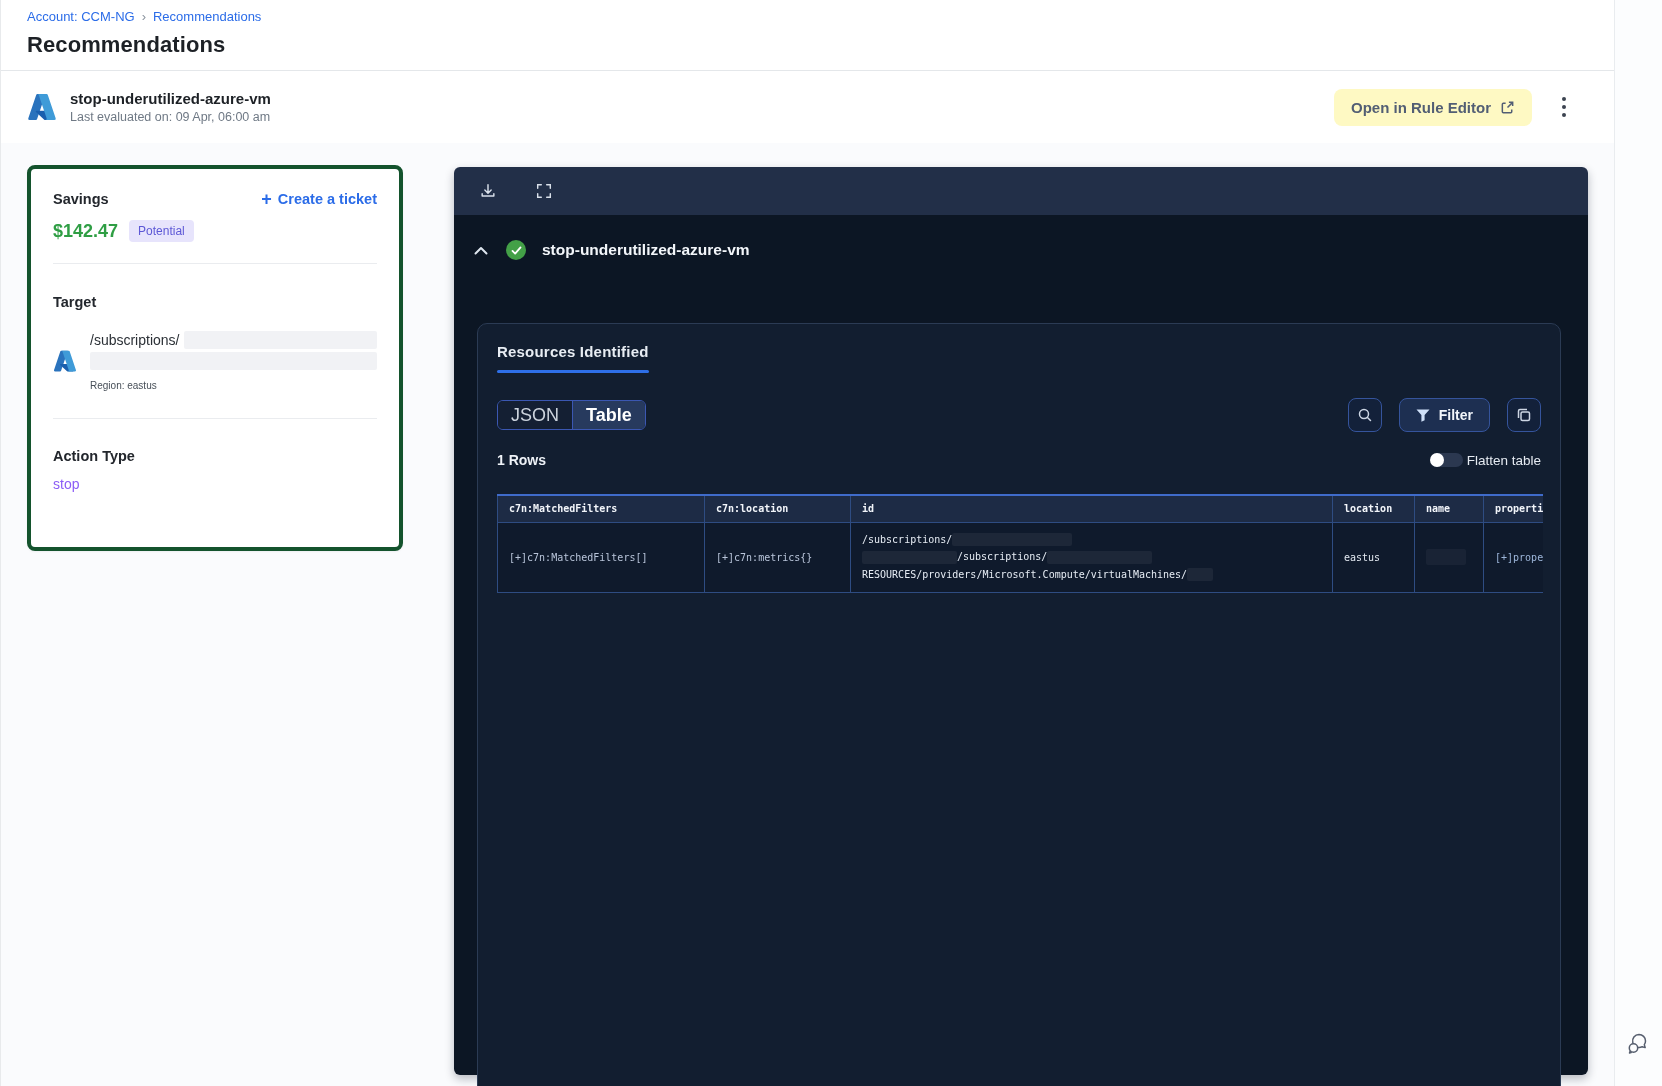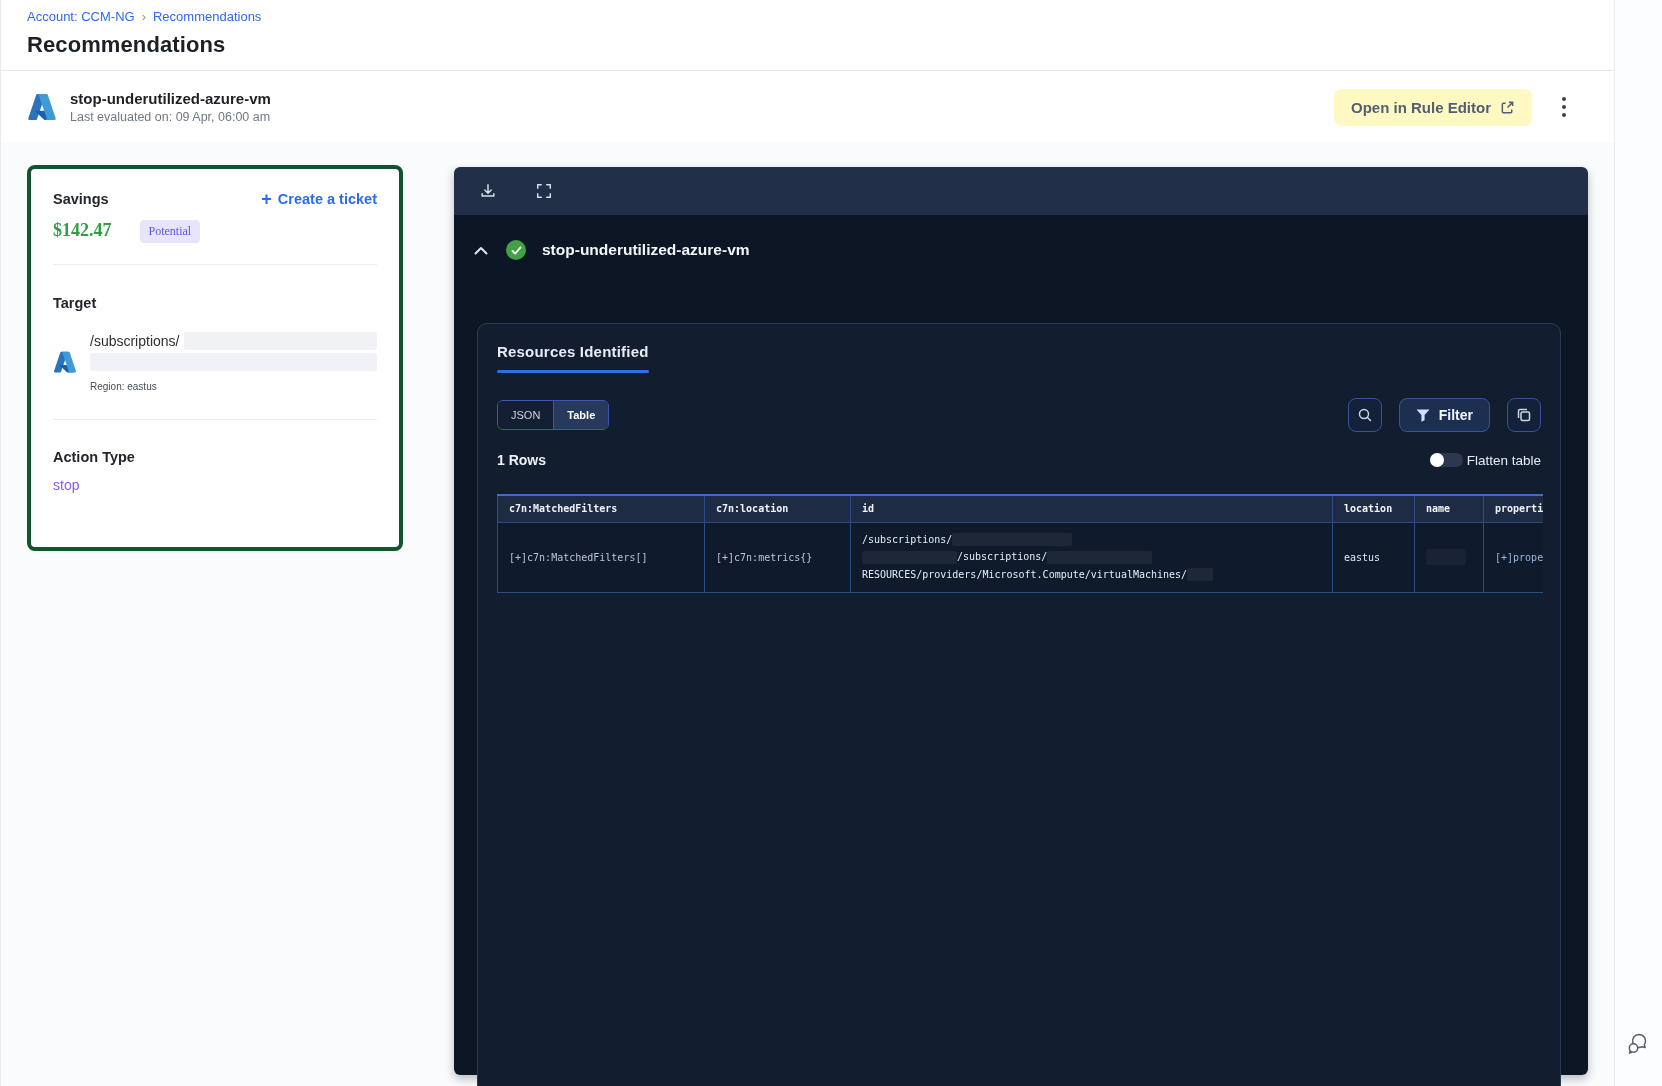--- a/index.html
+++ b/index.html
@@ -47,21 +47,21 @@
   
   .card {
     position:absolute; left:26px; top:22px; width:376px; height:386px;
     background:#fff; border:4px solid #14532d; border-radius:8px;
     box-shadow:0 1px 2px rgba(16,24,40,.05); padding:22px 22px;
   }
   .card-row1 { display:flex; justify-content:space-between; align-items:center; }
   .card-h { font-size:14.5px; font-weight:700; color:#23272d; }
   .create-ticket { display:flex; align-items:center; gap:6px; color:#2b6ce8; font-size:14.5px; font-weight:700; cursor:pointer; }
   .create-ticket .plus { font-size:18px; font-weight:700; line-height:14px; }
-  .amount-row { margin-top:13px; display:flex; align-items:flex-start; gap:28px;font-family:Liberation Serif, serif; }
+  .amount-row { margin-top:13px; display:flex; align-items:center; gap:11px; }
   .amount { font-size:18px; font-weight:700; color:#2f9e44; }
   .badge {
     font-size:12px; font-weight:500; color:#5d58d6; background:#e7e4fc;
     padding:4px 9px; border-radius:4px;
   }
   .card hr { border:none; border-top:1px solid #eaecef; }
   .hr1 { margin:21px 0 0 0; }
   .target-label { margin-top:30px; }
   .target-row { margin-top:21px; display:flex; gap:13px; }
   .target-row .az { margin-top:18px; flex:none; }
@@ -98,21 +98,21 @@
     position:absolute; left:23px; top:108px; width:1084px; height:773px;
     background:#121e30; border:1px solid #2b3b54; border-radius:10px;
     padding:0 19px; overflow:hidden;
   }
   .tab { padding-top:19px; display:inline-block; cursor:pointer; }
   .tab-label { font-size:15px; font-weight:700; color:#e8edf3; letter-spacing:.2px; }
   .tab-underline { margin-top:10px; height:3px; width:152px; background:#2e6fe8; border-radius:2px; }
 
   .controls-row { margin-top:25px; display:flex; justify-content:space-between; align-items:center; height:34px; }
   .segmented { display:flex; height:30px; border:1px solid #3b57b2; border-radius:6px; overflow:hidden; }
-  .seg { display:flex; align-items:center; padding:0 13px; font-size:11px; cursor:pointer; }
+  .seg { display:flex; align-items:center; padding:0 13px; font-size:18px; cursor:pointer; }
   .seg-json { background:#141f33; color:#ccd3dd; }
   .seg-table { background:#273a5e; color:#ffffff; font-weight:700; border-left:1px solid #3b57b2; }
   .ctrl-right { display:flex; align-items:center; gap:17px; }
   .icon-btn {
     width:34px; height:34px; border:1px solid #35549c; border-radius:8px;
     background:#13213a; display:flex; align-items:center; justify-content:center; cursor:pointer;
   }
   .filter-btn {
     height:34px; padding:0 16px; border:1px solid #35549c; border-radius:8px;
     background:#1d2f51; display:flex; align-items:center; gap:9px; cursor:pointer;

